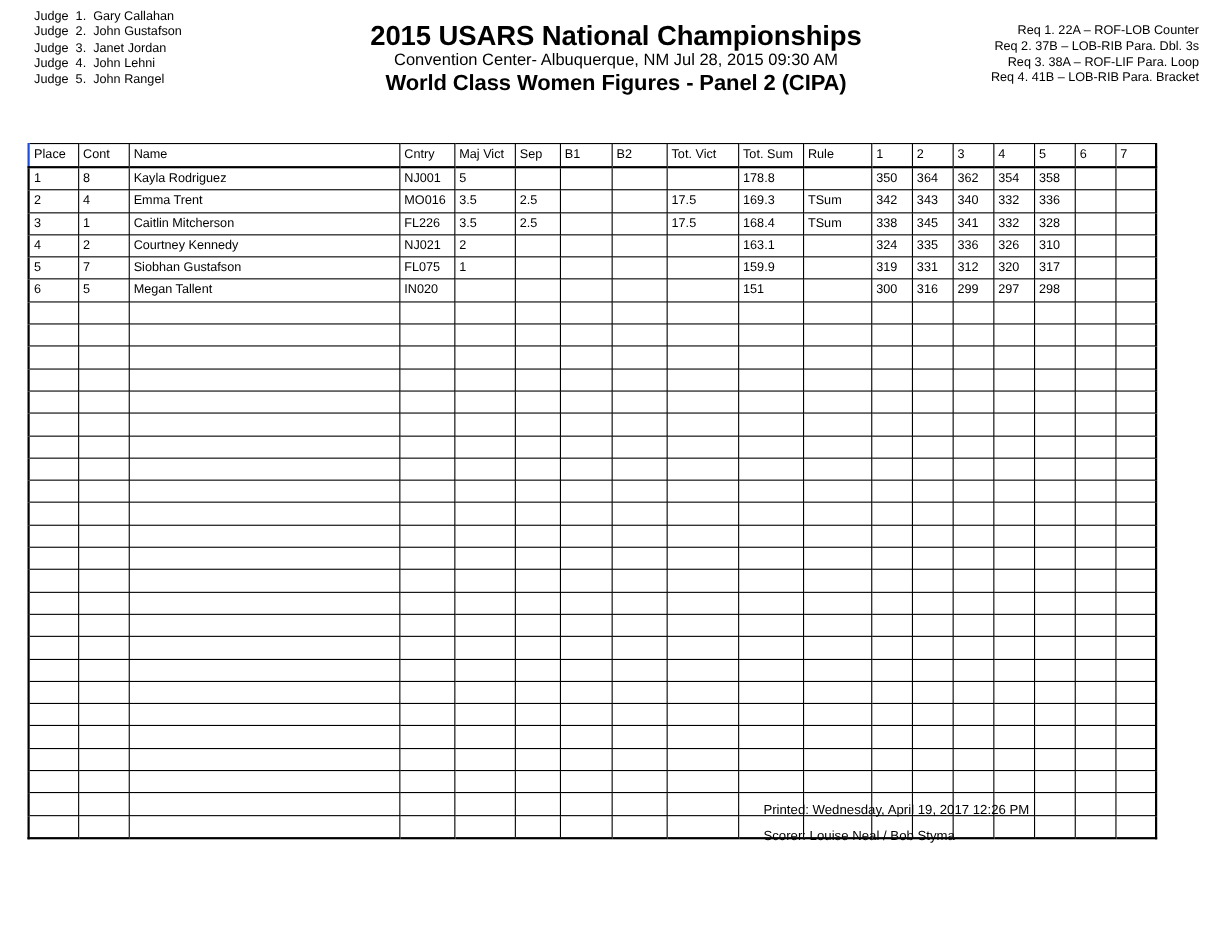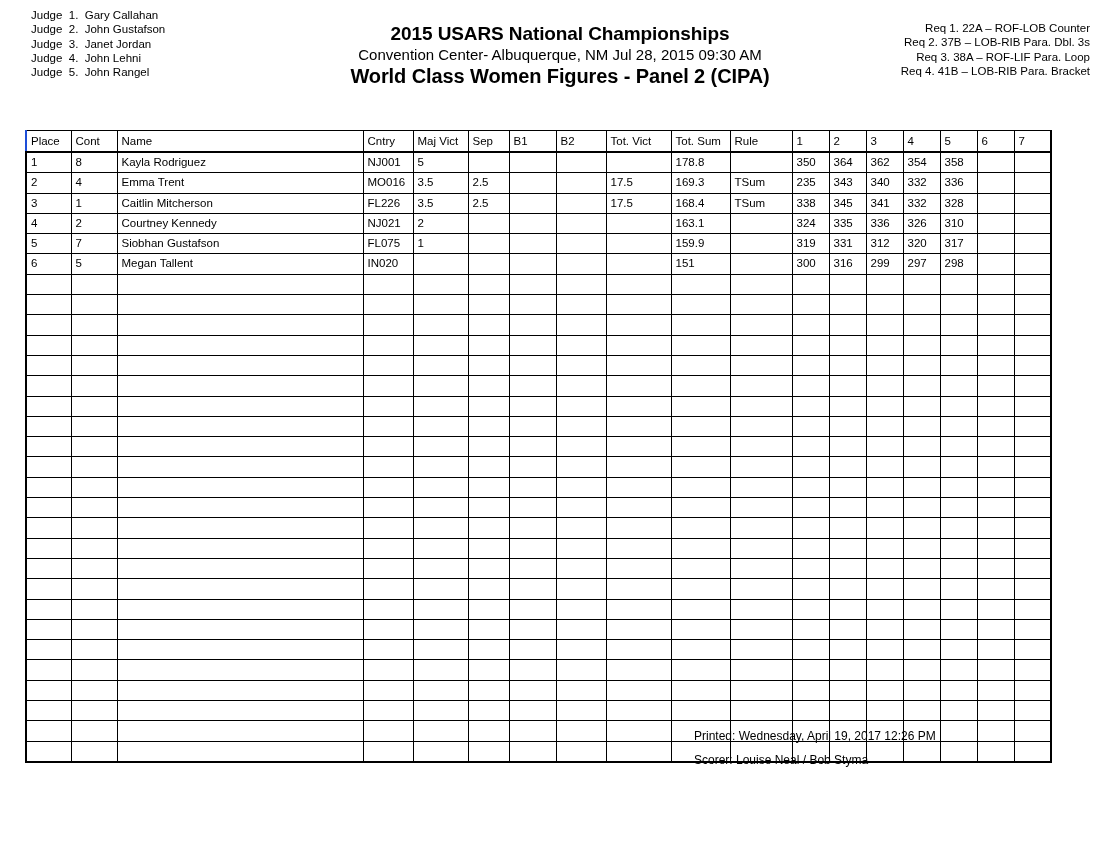--- a/index.html
+++ b/index.html
@@ -28,21 +28,21 @@
   .judge-line { display: block; }
 
   .title-block {
     position: absolute;
     left: 240px;
     top: 22px;
     width: 640px;
     text-align: center;
   }
   .title-main {
-    font-size: 19px;
+    font-size: 25px;
     font-weight: bold;
     line-height: 23px;
     letter-spacing: -0.1px;
   }
   .title-venue {
     font-size: 15px;
     font-weight: normal;
     line-height: 19px;
   }
   .title-event {
@@ -257,21 +257,21 @@
         <td class="ctr">4</td>
         <td>Emma Trent</td>
         <td>MO016</td>
         <td>3.5</td>
         <td>2.5</td>
         <td></td>
         <td></td>
         <td>17.5</td>
         <td>169.3</td>
         <td>TSum</td>
-        <td class="jscore">235</td>
+        <td class="jscore">342</td>
         <td class="jscore">343</td>
         <td class="jscore">340</td>
         <td class="jscore">332</td>
         <td class="jscore">336</td>
         <td class="jscore"></td>
         <td class="jscore c-right"></td>
       </tr>
       <tr>
         <td class="c-left ctr">3</td>
         <td class="ctr">1</td>

